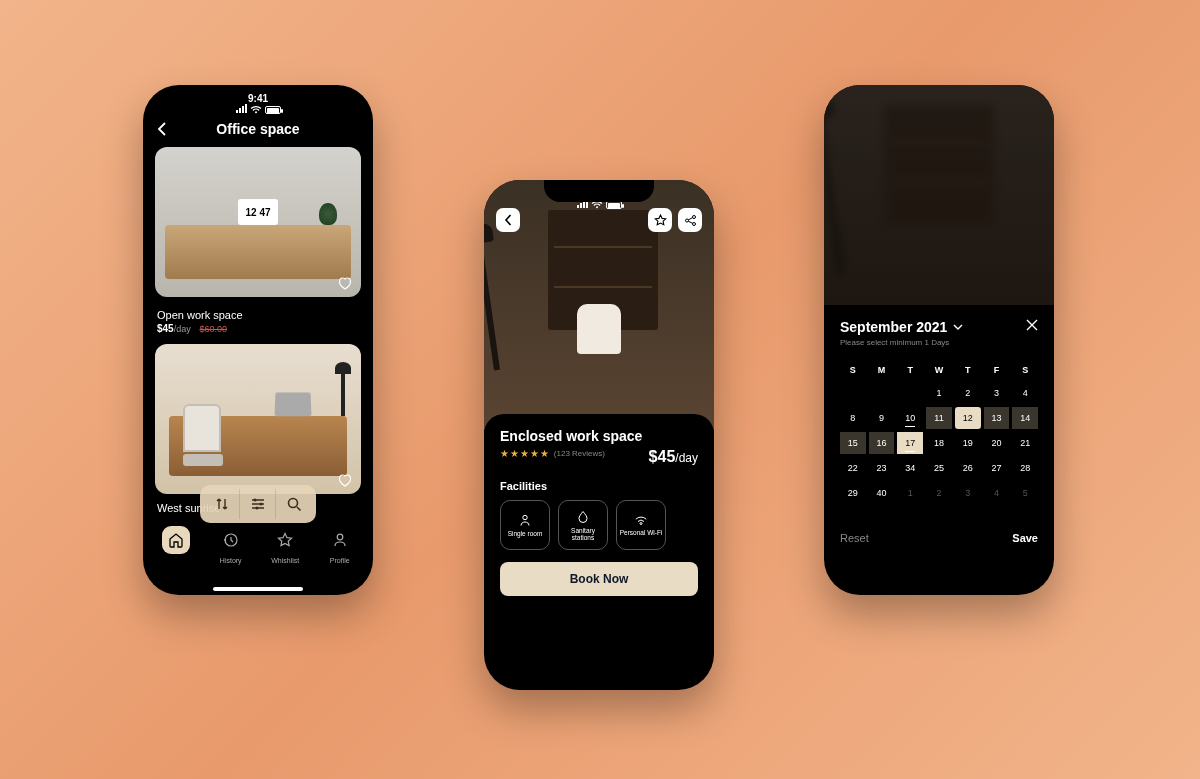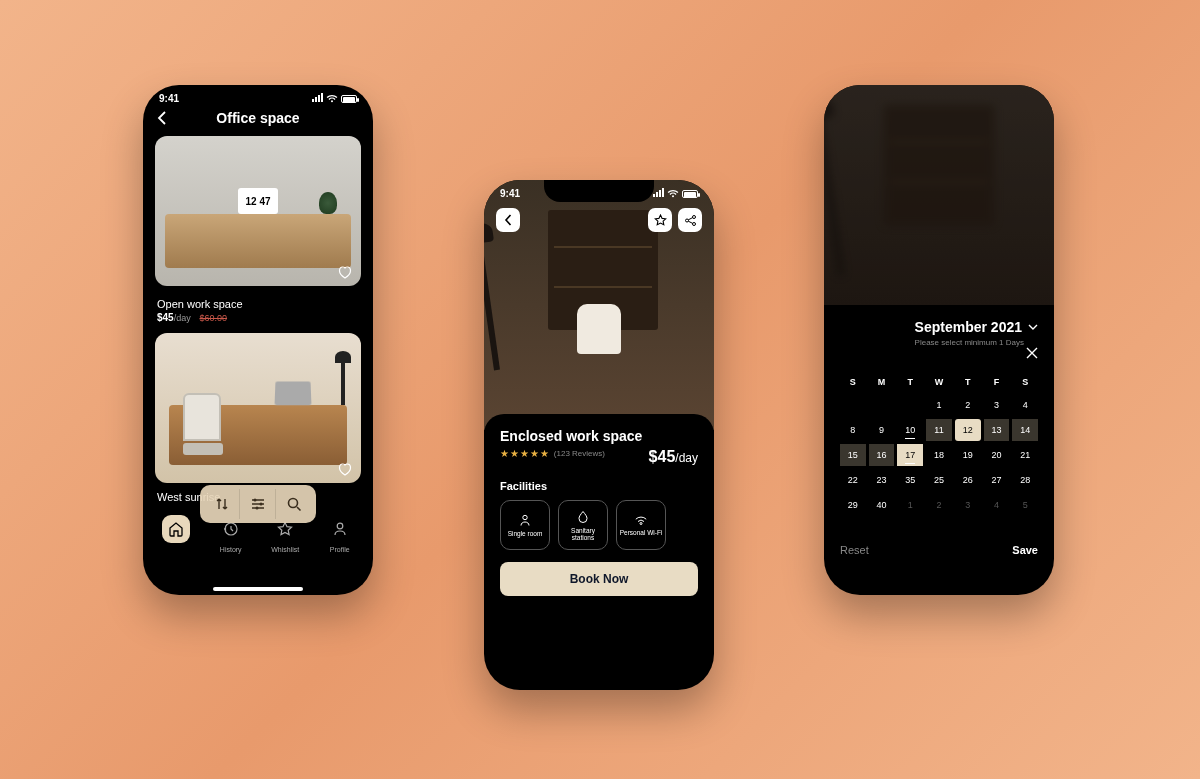--- a/index.html
+++ b/index.html
@@ -17,21 +17,21 @@
     border-radius: 36px;
     color: #fff;
     overflow: hidden;
     box-shadow: 0 20px 40px rgba(0,0,0,.3);
   }
   .phone1 { left: 143px; top: 85px; height: 510px; }
   .phone2 { left: 484px; top: 180px; height: 510px; }
   .phone3 { left: 824px; top: 85px; height: 510px; }
 
   
-  .status { display:flex; justify-content:space-between; align-items:center; padding:8px 16px 2px; font-size:10px; font-weight:600; }
+  .status { display:flex; justify-content:center; align-items:center; padding:8px 16px 2px; font-size:10px; font-weight:600;flex-direction:column; }
   .status .right { display:flex; gap:3px; align-items:center; }
   .bars span { display:inline-block; width:2px; background:#fff; margin-left:1px; }
   .bars span:nth-child(1){height:3px}.bars span:nth-child(2){height:5px}.bars span:nth-child(3){height:7px}.bars span:nth-child(4){height:9px}
   .batt { width:16px; height:8px; border:1px solid #fff; border-radius:2px; position:relative; }
   .batt::after { content:''; position:absolute; right:-3px; top:2px; width:2px; height:4px; background:#fff; border-radius:1px; }
   .batt i { display:block; width:12px; height:6px; background:#fff; margin:1px; border-radius:1px; }
 
   
   .hdr1 { display:flex; align-items:center; padding:4px 14px 10px; }
   .back1 { width:18px; }
@@ -94,21 +94,21 @@
   .fac { width:50px; height:50px; border:1px solid #555; border-radius:10px; display:flex; flex-direction:column; align-items:center; justify-content:center; gap:3px; font-size:6.5px; text-align:center; padding:2px; }
   .desc { font-size:8px; color:#bbb; margin-top:12px; line-height:1.4; }
   .book { margin:12px 0 0; background:#e8dcc4; color:#0f172a; text-align:center; padding:10px; border-radius:8px; font-size:12px; font-weight:600; }
   .notch { position:absolute; top:0; left:50%; transform:translateX(-50%); width:110px; height:22px; background:#000; border-radius:0 0 16px 16px; z-index:10; }
 
   
   .blur { height:220px; background:linear-gradient(180deg,#3c322a,#2a2018); filter:brightness(.7); position:relative; overflow:hidden; }
   .blur .shelf{filter:blur(4px);opacity:.7}
   .blur .lampL{filter:blur(4px);opacity:.8}
   .cal { padding:14px 16px; }
-  .calhead { display:flex; justify-content:space-between; align-items:flex-end;flex-direction:column; }
+  .calhead { display:flex; justify-content:space-between; align-items:flex-start; }
   .month { font-size:14px; font-weight:700; display:flex; align-items:center; gap:6px; }
   .hint { font-size:8px; color:#888; margin-top:3px; }
   .grid { display:grid; grid-template-columns:repeat(7,1fr); gap:3px; margin-top:14px; font-size:9px; text-align:center; }
   .dow { color:#fff; font-weight:600; padding:4px 0; }
   .day { padding:6px 0; color:#fff; position:relative; }
   .day.dim { color:#555; }
   .day.sel1 { background:#e8dcc4; color:#000; border-radius:3px; }
   .day.sel2 { background:#3a362e; }
   .day.selC { background:#e8dcc4; color:#000; }
   .day.und::after { content:''; position:absolute; bottom:2px; left:50%; transform:translateX(-50%); width:10px; height:1px; background:#fff; }
@@ -377,21 +377,21 @@
         <div class="day sel2">14</div>
         <div class="day sel2">15</div>
         <div class="day sel2">16</div>
         <div class="day selC und">17</div>
         <div class="day">18</div>
         <div class="day">19</div>
         <div class="day">20</div>
         <div class="day">21</div>
         <div class="day">22</div>
         <div class="day">23</div>
-        <div class="day">35</div>
+        <div class="day">34</div>
         <div class="day">25</div>
         <div class="day">26</div>
         <div class="day">27</div>
         <div class="day">28</div>
         <div class="day">29</div>
         <div class="day">40</div>
         <div class="day dim">1</div>
         <div class="day dim">2</div>
         <div class="day dim">3</div>
         <div class="day dim">4</div>

